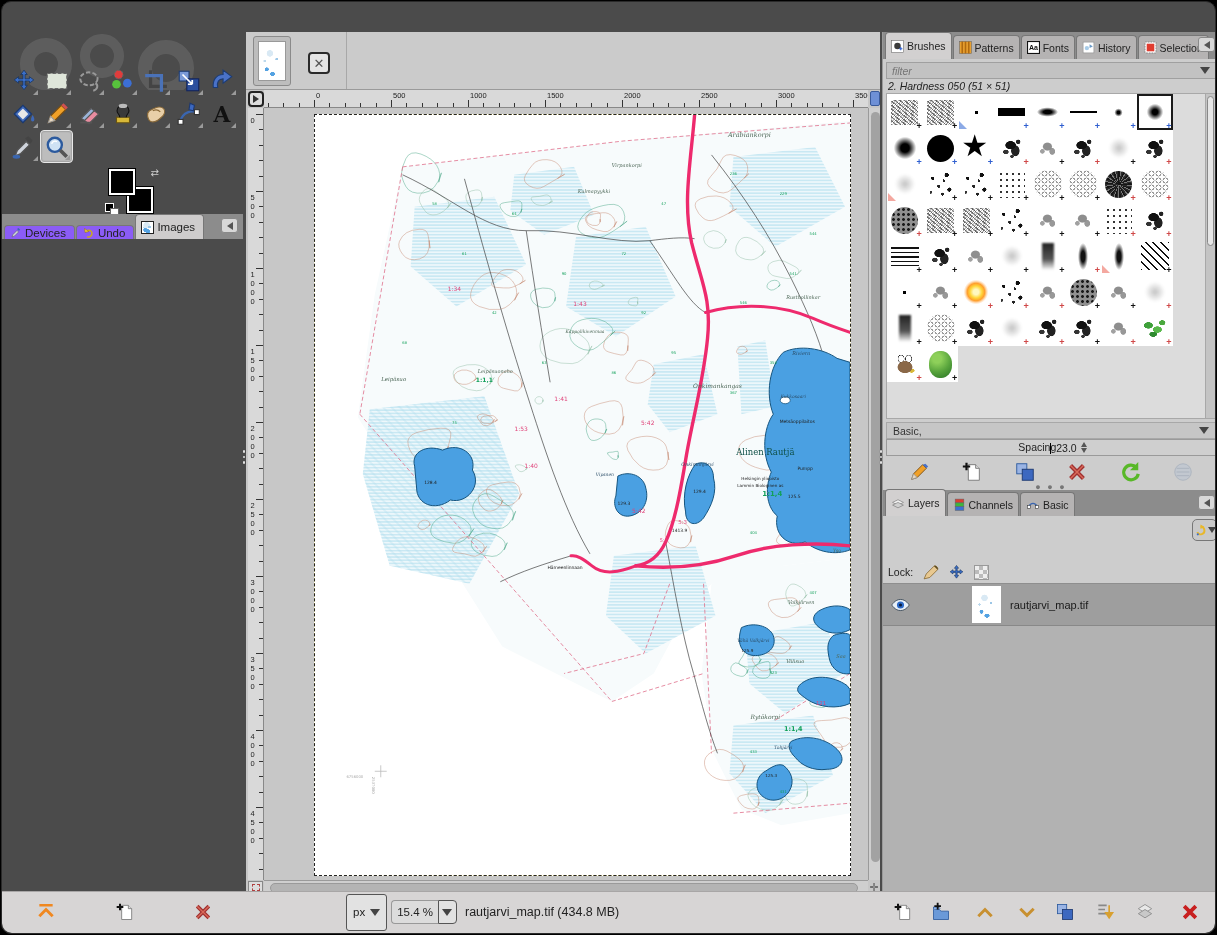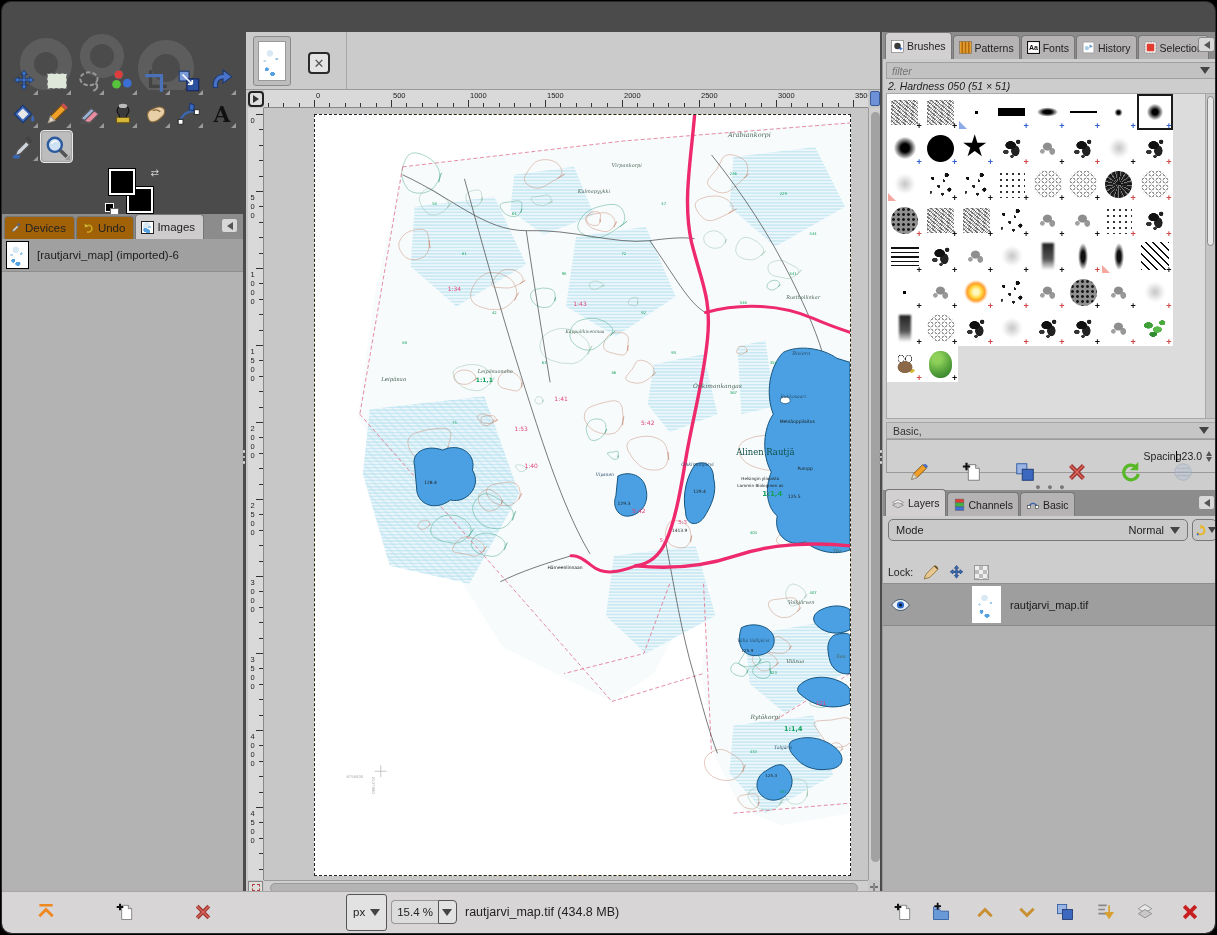--- a/index.html
+++ b/index.html
@@ -26,21 +26,21 @@
 .tool::after{content:"";position:absolute;right:2px;bottom:2px;border-left:5px solid transparent;border-bottom:5px solid #9a9a9a}
 .tool.active{background:#bdbdbd;border:1px solid #e8e8e8;box-shadow:inset 0 0 2px #666}
 .fgbg{position:absolute;left:103px;top:133px;width:56px;height:52px}
 .fg,.bg{position:absolute;width:26px;height:26px;background:#000;border:2px solid #fff;outline:1px solid #000}
 .fg{left:4px;top:4px;z-index:2}.bg{left:22px;top:22px}
 .mini-swap{position:absolute;right:2px;top:2px;color:#cfcfcf;font-size:10px}
 .mini-bw{position:absolute;left:0;bottom:0;width:14px;height:14px}
 .mini-bw .b{position:absolute;left:0;top:0;width:9px;height:9px;background:#000;border:1px solid #fff}
 .mini-bw .w{position:absolute;right:0;bottom:0;width:9px;height:9px;background:#fff;border:1px solid #666}
 .lp-tabs{position:absolute;left:0;top:182px;right:0;height:25px;background:#8c8c8c;display:flex;align-items:flex-end;padding-left:2px}
-.lp-tab{height:23px;display:flex;align-items:center;gap:3px;padding:0 8px 0 5px;font-size:11.5px;color:#222;background:#a16207;border:1px solid #777;border-bottom:none;border-radius:4px 4px 0 0;margin-right:1px}
+.lp-tab{height:14px;display:flex;align-items:center;gap:3px;padding:0 8px 0 5px;font-size:11.5px;color:#222;background:#8b5cf6;border:1px solid #777;border-bottom:none;border-radius:4px 4px 0 0;margin-right:1px}
 .lp-tab.active{background:#cecccc;height:25px}
 .lp-collapse{position:absolute;right:5px;top:4px}
 .images-list{position:absolute;left:0;top:207px;right:0;bottom:0;background:#b3b3b3}
 .img-row{height:33px;background:#a0a0a0;display:flex;align-items:center;gap:8px;padding:2px 4px;border-bottom:1px solid #8e8e8e}
 .img-row .mapthumb{width:23px;height:28px;border:1px solid #000;outline:1px solid #fff;outline-offset:-2px}
 .img-row span{font-size:11.5px;color:#1c1c1c}
 
 .dock{position:absolute;left:244px;top:30px;width:634px;bottom:42px;background:#c7c7c7}
 .tabstrip{position:absolute;left:0;top:0;right:0;height:58px;background:#cbcbcb;border-bottom:1px solid #9a9a9a}
 .tabstrip .imgtab{position:absolute;left:7px;top:4px;width:38px;height:50px;background:#bdbdbd;border:1px solid #8a8a8a;border-radius:3px;display:flex;align-items:center;justify-content:center}
@@ -84,21 +84,21 @@
 .brush-grid{position:absolute;left:3px;top:61px;width:322px;height:326px;background:#dcdcdc;display:flex;flex-wrap:wrap;align-content:flex-start;overflow:hidden;border:1px solid #a8a8a8}
 .bc{width:35.7px;height:36px;background:#fff;position:relative;display:flex;align-items:center;justify-content:center}
 .bc.sel{outline:2px solid #1a1a1a;outline-offset:-2px;z-index:2}
 .bscroll{position:absolute;right:3px;top:61px;width:11px;height:326px;background:#c4c4c4;border:1px solid #a8a8a8}
 .bscroll .thumb{position:absolute;left:1px;top:2px;width:7px;height:150px;background:#e6e6e6;border:1px solid #888;border-radius:4px}
 .bm{position:absolute;right:1px;bottom:-1px;font-size:9px;font-weight:700}
 .mk-b{color:#2f5fd0}.mk-k{color:#111}.mk-r{color:#d04848}
 .mtri{position:absolute;left:1px;bottom:1px;width:0;height:0;border-bottom:8px solid #f4a8a0;border-right:8px solid transparent}
 .mtri.b{border-bottom-color:#8caae6}
 .tag-row{position:absolute;left:3px;top:390px;right:3px;height:17px;background:#c6c6c6;border:1px solid #a8a8a8;display:flex;align-items:center;justify-content:space-between;padding:0 6px;font-size:10.5px;color:#333}
-.spacing-row{position:absolute;left:3px;top:407px;right:3px;height:34px;background:#cfcfcf;border:1px solid #9a9a9a;display:flex;align-items:center;justify-content:flex-end;padding:0 3px;font-size:10.5px;color:#222}
+.spacing-row{position:absolute;left:3px;top:407px;right:3px;height:17px;background:#cfcfcf;border:1px solid #9a9a9a;display:flex;align-items:center;justify-content:center;padding:0 3px;font-size:10.5px;color:#222}
 .spacing-row .spin i{border-left-width:3.5px;border-right-width:3.5px}
 .caret{display:inline-block;width:1px;height:11px;background:#000;vertical-align:middle;margin-left:-6px}
 .brush-actions{position:absolute;left:0;top:426px;right:0;height:28px;display:flex;align-items:center;justify-content:space-around;padding:0 10px}
 .splitdots{position:absolute;left:0;right:0;top:452px;text-align:center;color:#777;font-size:9px;letter-spacing:2px;line-height:6px}
 .ltabs{position:absolute;left:0;top:458px;right:0;height:26px;background:#8c8c8c;display:flex;align-items:flex-end;padding-left:2px}
 .mode-row{position:absolute;left:5px;top:487px;width:300px;height:22px;border:1px solid #777;border-radius:5px;background:#c9c9c9;display:flex;align-items:center;justify-content:space-between;padding:0 7px;font-size:11px;color:#222}
 .mode-reset{position:absolute;left:309px;top:487px;width:25px;height:22px;border:1px solid #777;border-radius:5px;background:#c9c9c9;display:flex;align-items:center;justify-content:center;gap:1px}
 .opacity-row{position:absolute;left:3px;top:511px;right:3px;height:16px;background:#cfcfcf;border:1px solid #9a9a9a;display:flex;align-items:center;justify-content:space-between;padding:0 3px;font-size:10.5px;color:#222}
 .lock-row{position:absolute;left:5px;top:530px;right:3px;height:20px;display:flex;align-items:center;gap:9px;font-size:10.5px;color:#222}
 .checker{width:15px;height:15px;border:1px solid #999;background-image:linear-gradient(45deg,#bbb 25%,transparent 25%,transparent 75%,#bbb 75%),linear-gradient(45deg,#bbb 25%,#eee 25%,#eee 75%,#bbb 75%);background-size:8px 8px;background-position:0 0,4px 4px}
@@ -290,26 +290,20 @@
           </svg>
           <span>Undo</span>
         </div>
       <div class="lp-tab active">
           <span class="mapthumb" style="width:13px;height:13px;border:1px solid #222;display:inline-block"></span>
           <span>Images</span>
         </div>
       <div class="lp-collapse collapse-btn">
           <i></i>
         </div>
-    </div>
-    <div class="images-list">
-      <div class="img-row">
-        <div class="mapthumb"></div>
-        <span>[rautjarvi_map] (imported)-6</span>
-      </div>
     </div>
   </div>
   <div class="grip" style="left:240px;top:448px">
       <i></i>
       <i></i>
       <i></i>
     </div>
 
   <div class="dock">
     <div class="tabstrip">
@@ -995,27 +989,20 @@
             <path d="M4 16c4-8 12-8 16 0" stroke="#3a66b0" stroke-width="2.5" fill="none"></path>
             <rect x="2" y="14" width="5" height="5" fill="#fff" stroke="#333"></rect>
             <rect x="17" y="14" width="5" height="5" fill="#fff" stroke="#333"></rect>
           </svg>
           <span>Basic</span>
         </div>
       <div class="collapse-btn" style="position:absolute;right:4px;top:5px">
           <i></i>
         </div>
     </div>
-    <div class="mode-row">
-      <span>Mode</span>
-      <span style="display:flex;align-items:center;gap:6px">
-          <span>Normal</span>
-          <span class="chev big"></span>
-        </span>
-    </div>
     <div class="mode-reset">
       <svg width="13" height="13" viewBox="0 0 24 24">
           <path d="M6 15a7 7 0 106-10" stroke="#e8b82a" stroke-width="3.5" fill="none"></path>
           <path d="M12 1v8l7-4z" fill="#e8b82a"></path>
           <circle cx="7" cy="19" r="2" fill="#3c6fd4"></circle>
         </svg>
       <span class="chev"></span>
     </div>
     <div class="lock-row">
       <span>Lock:</span>

